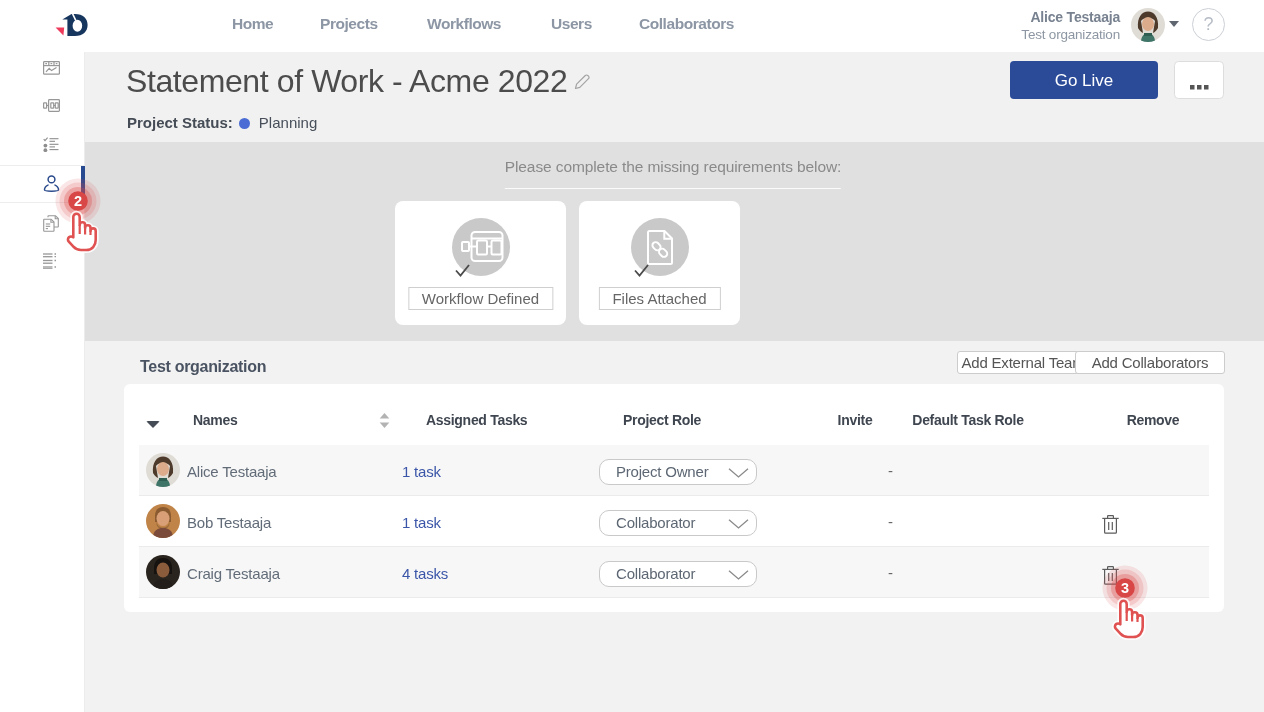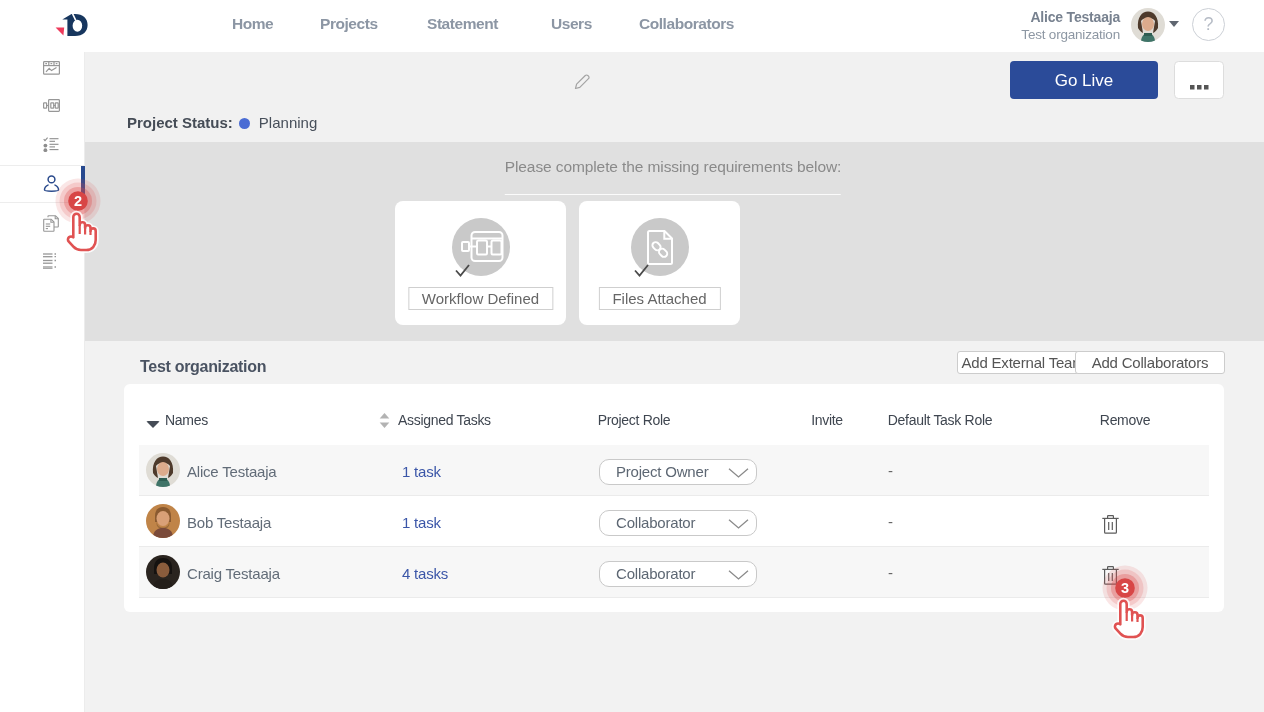--- a/index.html
+++ b/index.html
@@ -24,36 +24,36 @@
 
 #titlebar { position:absolute; top:52px; left:85px; width:1179px; height:90px; background:#f1f1f1; }
 #h1 { position:absolute; left:41px; top:11px; font-size:32px; color:#4c4c4c; letter-spacing:-0.4px; }
 #pencil { position:absolute; left:489px; top:21px; }
 #status { position:absolute; left:42px; top:62px; font-size:15px; color:#474f5a; }
 #status b { font-weight:bold; color:#454c56; }
 #sdot { display:inline-block; width:11px; height:11px; border-radius:50%; background:#4a6cd4; margin:0 9px 0 6px; position:relative; top:1px; }
 
 
 #band { position:absolute; top:142px; left:85px; width:1179px; height:199px; background:#e0e0e0; }
-#bandtitle { position:absolute; left:588px; top:16px; transform:translateX(-50%); font-size:15.5px; color:#8a8a8a; border-bottom:1px solid rgba(255,255,255,0.85); padding-bottom:18px; letter-spacing:-0.1px; }
+#bandtitle { position:absolute; left:588px; top:16px; transform:translateX(-50%); font-size:15.5px; color:#8a8a8a; border-bottom:1px solid rgba(255,255,255,0.85); padding-bottom:12px; letter-spacing:-0.1px; }
 .card { position:absolute; top:59px; height:124px; background:#fff; border-radius:8px; text-align:center; }
 #card1 { left:310px; width:171px; }
 #card2 { left:494px; width:161px; }
 #card3 { left:669px; width:198px; }
 .ccirc { position:absolute; top:17px; left:50%; transform:translateX(-50%); width:58px; height:58px; border-radius:50%; background:#c9c9c9; }
 .check { position:absolute; top:63px; left:50%; margin-left:-26px; }
 .clabel { position:absolute; top:86px; left:50%; transform:translateX(-50%); height:23px; line-height:21px; border:1px solid #cfcfcf; border-radius:0; background:#fff; padding:0 13px; font-size:15px; color:#666; white-space:nowrap; }
 
 
 #orgtitle { position:absolute; left:140px; top:358px; font-size:16px; font-weight:bold; color:#4a5362; letter-spacing:-0.3px; }
 .btn { position:absolute; top:351px; height:23px; background:#fff; border:1px solid #ccc; border-radius:3px; font-size:15px; color:#555; text-align:center; line-height:21px; letter-spacing:-0.2px; }
 #btn-aet { left:957px; width:132px; }
 #btn-ac { left:1075px; width:150px; }
 #tablecard { position:absolute; left:124px; top:384px; width:1100px; height:228px; background:#fff; border-radius:6px; }
-.th { position:absolute; top:28px; font-size:14px; font-weight:normal; color:#3f4650; letter-spacing:-0.3px; white-space:nowrap; }
+.th { position:absolute; top:28px; font-size:14px; font-weight:bold; color:#3f4650; letter-spacing:-0.3px; white-space:nowrap;margin-left:28px; }
 .thc { transform:translateX(-50%); }
 #th-names-tri { position:absolute; left:22px; top:37px; width:0; height:0; border-left:7px solid transparent; border-right:7px solid transparent; border-top:7px solid #454c56; border-radius:2px; }
 .row { position:absolute; left:15px; width:1070px; height:51px; }
 .row.g { background:#f7f7f7; }
 .row .sep { position:absolute; left:0; bottom:0; width:1070px; height:1px; background:#ebebeb; }
 .avatar { position:absolute; left:7px; top:8px; }
 .rname { position:absolute; left:48px; top:18px; font-size:15px; color:#626c78; letter-spacing:-0.2px; }
 .rtask { position:absolute; left:263px; top:18px; font-size:15px; color:#3b56a8; letter-spacing:-0.2px; }
 .rsel { position:absolute; left:460px; top:14px; width:158px; height:26px; background:#fff; border:1px solid #c9c9c9; border-radius:10px; font-size:15px; color:#5d6773; line-height:24px; padding-left:16px; letter-spacing:-0.2px; }
 .rsel svg { position:absolute; right:7px; top:8px; }
@@ -63,21 +63,21 @@
 <body>
 
 <div id="nav">
   <svg id="logo" class="abs" style="left:55px;top:13px" width="34" height="24" viewBox="0 0 34 24">
     <polygon points="0.6,14.6 9.2,14.6 8.4,22.6" fill="#ee3a5b"></polygon>
     <path fill-rule="evenodd" d="M12.4,23 L12.4,6.5 L7.3,6.5 L16.5,1 L20,1 C28,1 32.6,5.6 32.6,12 C32.6,18.4 28,23 20,23 Z M22.4,6.7 a4.8,6 0 0 1 0,12 a4.8,6 0 0 1 0,-12 Z" fill="#17365e"></path>
     <line x1="17.3" y1="0.2" x2="20.9" y2="7.6" stroke="#fff" stroke-width="1.6"></line>
   </svg>
   <span class="navlink" style="left:208px">Home</span>
   <span class="navlink" style="left:296px">Projects</span>
-  <span class="navlink" style="left:403px">Statement</span>
+  <span class="navlink" style="left:403px">Workflows</span>
   <span class="navlink" style="left:527px">Users</span>
   <span class="navlink" style="left:615px">Collaborators</span>
   <div id="uname">
       <div class="n1">Alice Testaaja</div>
       <div class="n2">Test organization</div>
     </div>
   <svg id="uavatar" width="34" height="34" viewBox="0 0 34 34">
     <defs>
         <clipPath id="ac0">
           <circle cx="17" cy="17" r="17"></circle>
@@ -159,20 +159,21 @@
       <line x1="0" y1="14" x2="9.5" y2="14"></line>
         <line x1="11.5" y1="14" x2="13" y2="14"></line>
       <line x1="0" y1="15.6" x2="9.5" y2="15.6" stroke-width="0.9"></line>
     </g>
   </svg>
   <div style="position:absolute;left:0;top:113px;width:85px;height:38px;border-top:1px solid #ededed;border-bottom:1px solid #ededed"></div>
     <div id="sbar"></div>
 </div>
 
 <div id="titlebar">
+  <div id="h1">Statement of Work - Acme 2022</div>
   <svg id="pencil" width="17" height="17" viewBox="0 0 17 17">
     <path d="M1.5,15.5 L2.6,11.2 L11.3,2.5 C12,1.8 13.1,1.8 13.8,2.5 L14.5,3.2 C15.2,3.9 15.2,5 14.5,5.7 L5.8,14.4 L1.5,15.5 Z" fill="none" stroke="#a3a3a3" stroke-width="1.2" stroke-linejoin="round"></path>
   </svg>
   <div id="status"><b>Project Status:</b><span id="sdot"></span><span>Planning</span></div>
 </div>
 
 <div id="band">
   <div id="bandtitle">Please complete the missing requirements below:</div>
   <div class="card" id="card1">
     <div class="ccirc">

